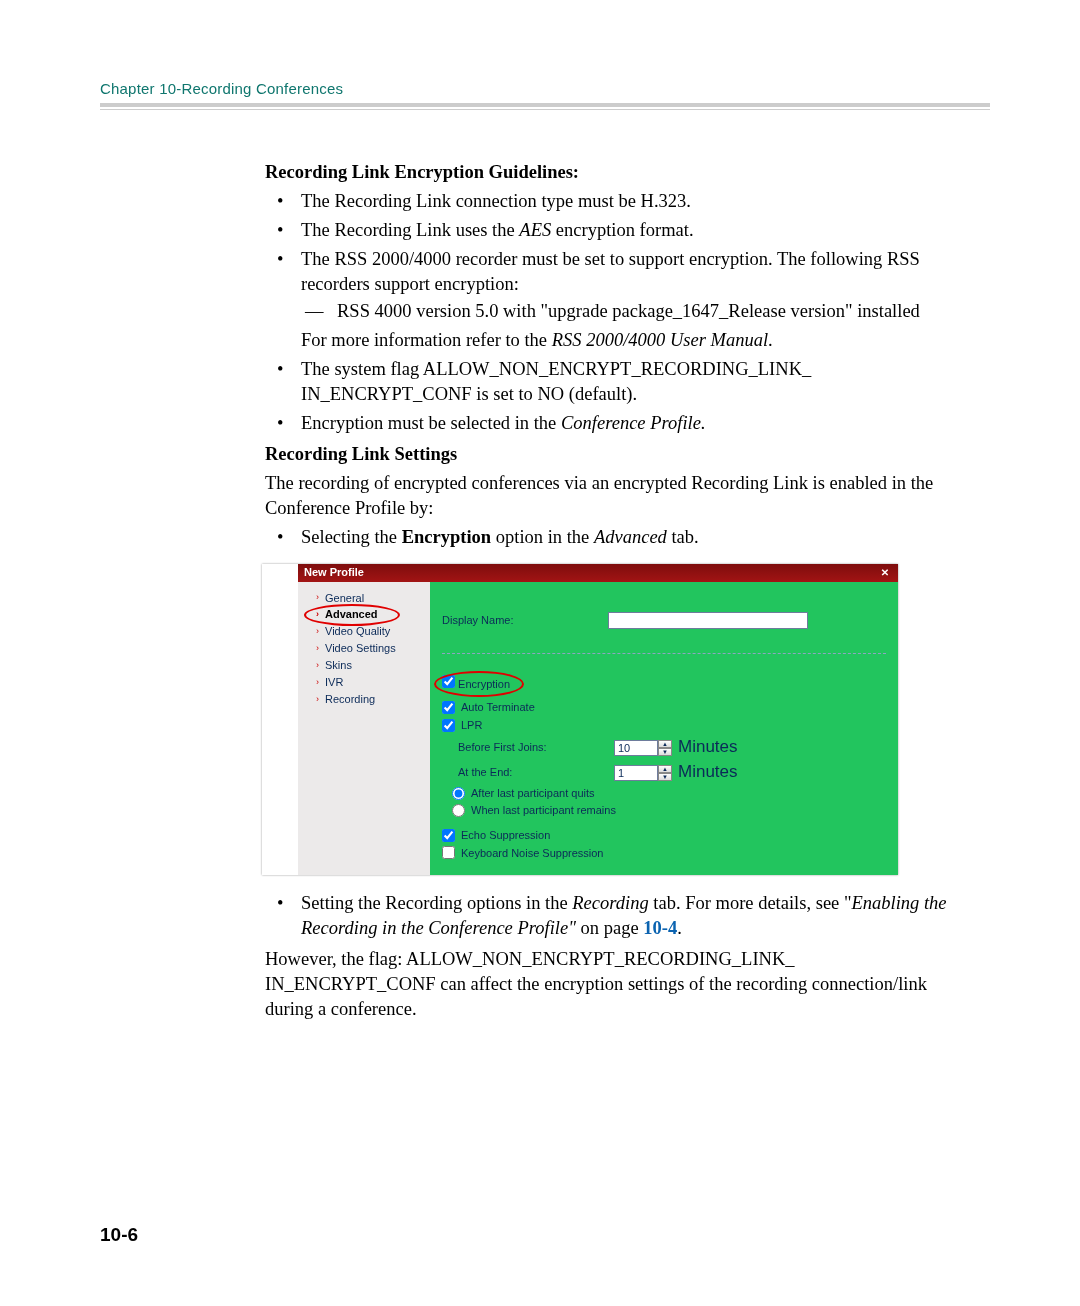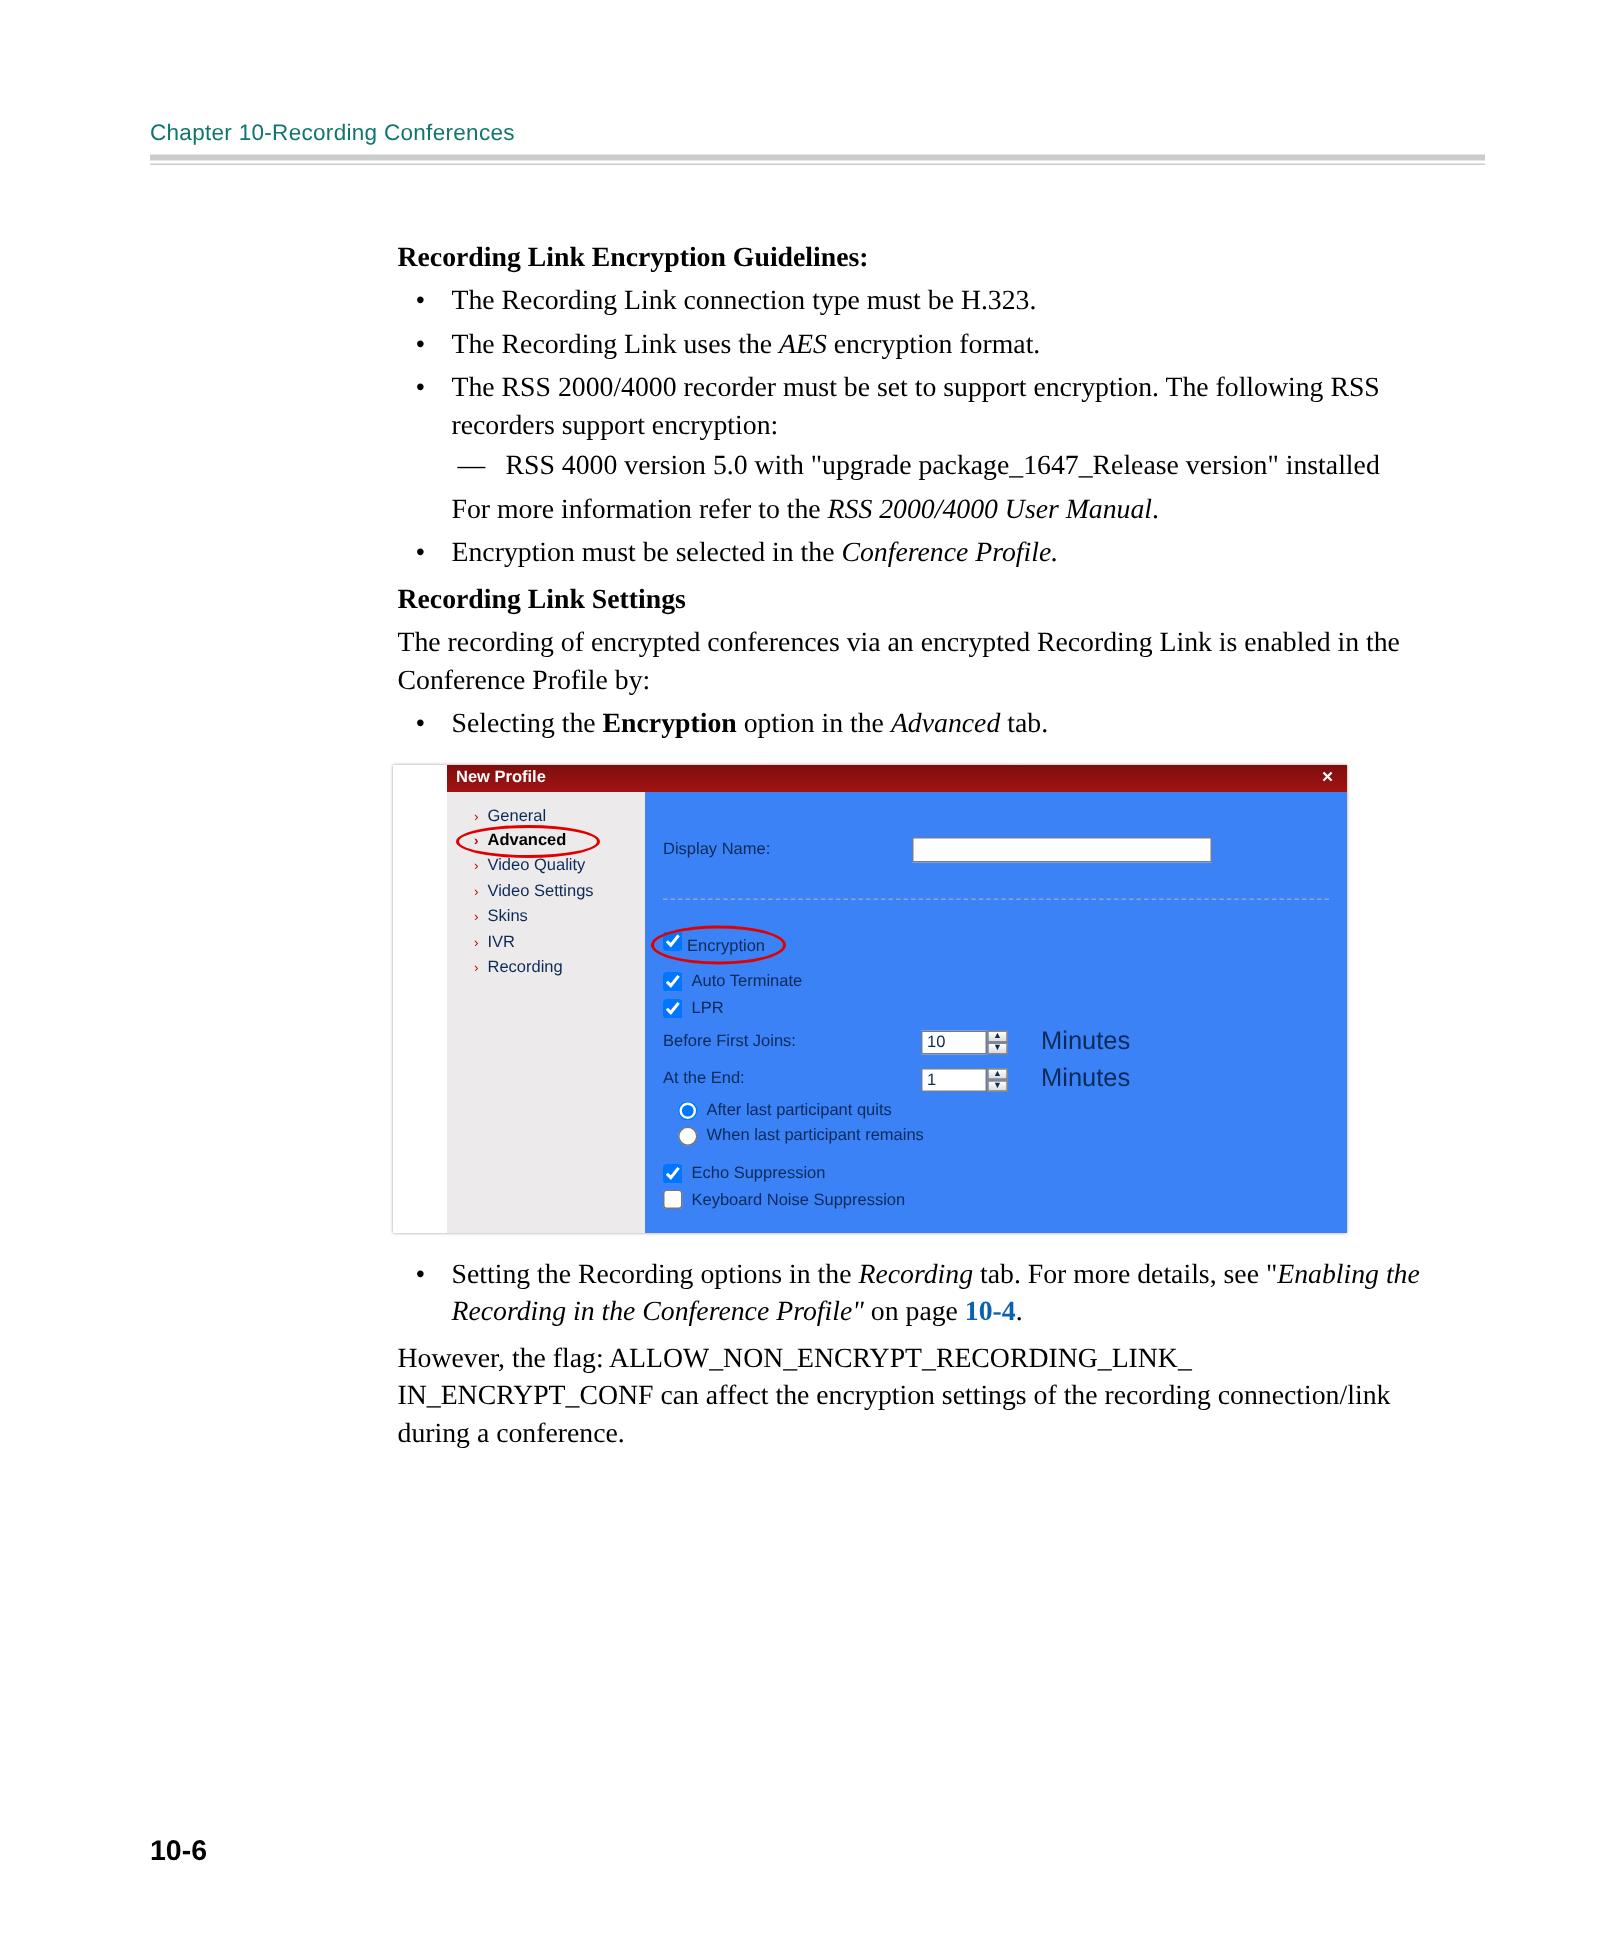--- a/index.html
+++ b/index.html
@@ -95,21 +95,21 @@
     content:"";
     position:absolute;
     left:-8px; top:-2px; right:auto;
     width: 92px; height: 18px;
     border: 2px solid #e00000;
     border-radius: 50%;
     pointer-events:none;
   }
   .shot-panel {
     flex: 1;
-    background: #3b82f6;
+    background: #22c55e;
     padding: 28px 12px 12px 12px;
     box-sizing: border-box;
     position: relative;
   }
   .panel-divider { border-top: 1px dashed #8fa3c2; margin: 24px 0 18px 0; height:0; }
   .field-row { display:flex; align-items:center; gap: 12px; margin: 2px 0; }
   .label { width: 154px; display:inline-block; }
   .text-input {
     width: 200px; height: 17px;
     background: #fff;
@@ -121,21 +121,21 @@
   .circled-enc { position:relative; display:inline-block; }
   .circled-enc::after {
     content:"";
     position:absolute;
     left:-8px; top:-4px;
     width: 86px; height: 22px;
     border:2px solid #e00000;
     border-radius: 50%;
     pointer-events:none;
   }
-  .spin-row { display:flex; align-items:center; gap:18px; margin:2px 0; }
+  .spin-row { display:flex; align-items:center; gap:2px; margin:2px 16px; }
   .spin-label { width: 154px; display:inline-block; }
   .spin-box { display:flex; align-items:center; }
   .spin-input {
     width: 44px; height: 16px;
     background:#fff; border:1px solid #6e7c9c;
     box-sizing:border-box; font-size:11px; padding:0 3px;
   }
   .spin-btns { display:flex; flex-direction:column; }
   .spin-btn {
     width: 14px; height: 8px;
@@ -175,20 +175,21 @@
       <li>
         <span>The Recording Link uses the </span><span class="italic">AES</span><span> encryption format.</span>
       </li>
       <li>
         <span>The RSS 2000/4000 recorder must be set to support encryption. The following RSS recorders support encryption:</span>
         <ul class="dashes">
           <li>RSS 4000 version 5.0 with "upgrade package_1647_Release version" installed</li>
         </ul>
         <span>For more information refer to the </span><span class="italic">RSS 2000/4000 User Manual</span><span>.</span>
       </li>
+      <li>The system flag ALLOW_NON_ENCRYPT_RECORDING_LINK_ IN_ENCRYPT_CONF is set to NO (default).</li>
       <li>
         <span>Encryption must be selected in the </span><span class="italic">Conference Profile.</span>
       </li>
     </ul>
 
     <p class="sub-head">Recording Link Settings</p>
     <p class="body-text">The recording of encrypted conferences via an encrypted Recording Link is enabled in the Conference Profile by:</p>
     <ul class="bullets">
       <li>
         <span>Selecting the </span><span class="bold">Encryption</span><span> option in the </span><span class="italic">Advanced</span><span> tab.</span>

